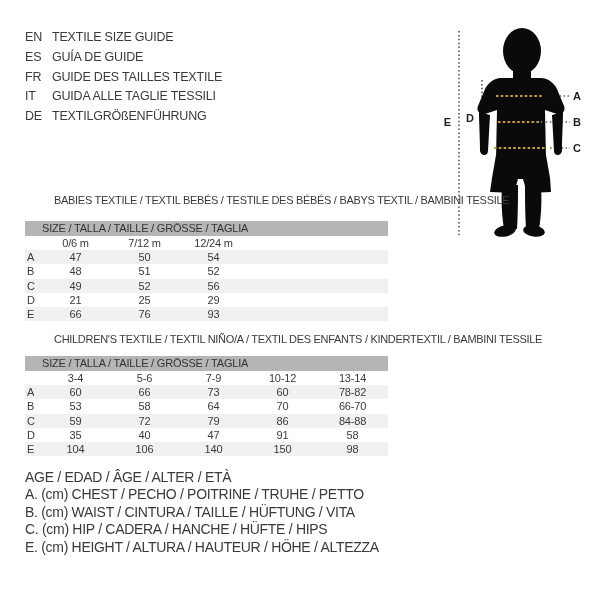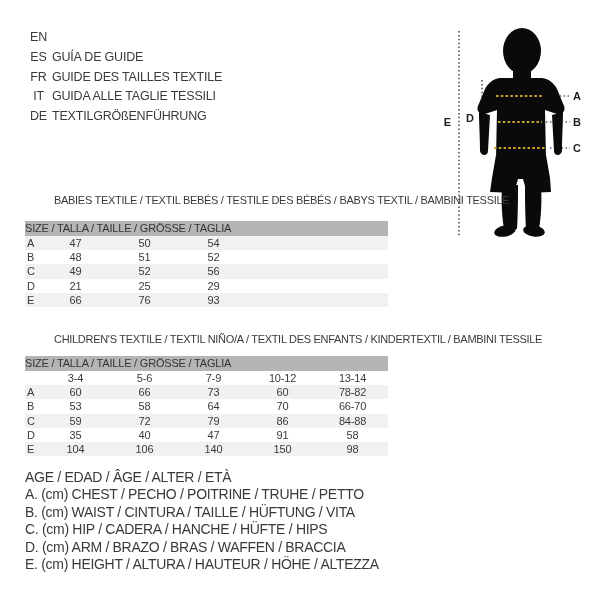--- a/index.html
+++ b/index.html
@@ -4,48 +4,49 @@
 <style>
   html,body{margin:0;padding:0;background:#ffffff;}
   .page{
     position:relative;width:600px;height:600px;background:#ffffff;
     font-family:"Liberation Sans","DejaVu Sans",sans-serif;
     color:#3a3a3a;overflow:hidden;
   }
   
   .lang-list{position:absolute;left:25px;top:28px;}
   .lang-row{display:flex;line-height:19.8px;font-size:12.5px;letter-spacing:-0.2px;}
-  .lang-code{width:27px;flex:0 0 27px;text-align:center;}
+  .lang-code{width:27px;flex:0 0 27px;}
   
   .section-title{position:absolute;left:25px;font-size:11px;letter-spacing:-0.3px;white-space:nowrap;padding-left:29px;}
   .babies-title{top:194px;}
   .children-title{top:333px;}
   
   .size-table{position:absolute;left:25px;border-collapse:collapse;table-layout:fixed;width:363px;
     font-size:11px;letter-spacing:-0.2px;}
   .babies-table{top:221px;}
   .children-table{top:356px;}
   .size-table td{padding:0;height:14.2px;line-height:14.2px;text-align:center;overflow:hidden;white-space:nowrap;}
-  .size-table tr.ghead-row td{background:#b5b5b5;text-align:left;padding-left:0;height:15px;line-height:15px;color:#333;margin-top:29px;}
+  .size-table tr.ghead-row td{background:#b5b5b5;text-align:left;padding-left:17px;height:15px;line-height:15px;color:#333;margin-top:29px;}
   .size-table td.lbl{text-align:left;padding-left:2px;}
   .size-table tr.alt td{background:#f1f1f1;}
   
   .legend{position:absolute;left:25px;top:469px;font-size:14px;letter-spacing:-0.3px;line-height:17.4px;white-space:nowrap;}
   
   .figure{position:absolute;left:430px;top:25px;}
   .mlabel{font-family:"Liberation Sans","DejaVu Sans",sans-serif;font-size:11px;font-weight:bold;fill:#1f1f1f;}
 </style>
 </head>
 <body>
 
 <div class="page">
 
   <div class="lang-list">
     <div class="lang-row">
       <span class="lang-code">EN</span>
+      <span class="lang-label">TEXTILE SIZE GUIDE</span>
     </div>
     <div class="lang-row">
       <span class="lang-code">ES</span>
       <span class="lang-label">GUÍA DE GUIDE</span>
     </div>
     <div class="lang-row">
       <span class="lang-code">FR</span>
       <span class="lang-label">GUIDE DES TAILLES TEXTILE</span>
     </div>
     <div class="lang-row">
@@ -98,20 +99,27 @@
         <col style="width:16px">
         <col style="width:69px">
         <col style="width:69px">
         <col style="width:69px">
         <col>
       </colgroup>
     <tbody>
       <tr class="ghead-row">
         <td colspan="5">SIZE / TALLA / TAILLE / GRÖSSE / TAGLIA</td>
       </tr>
+      <tr>
+        <td class="lbl"></td>
+        <td>0/6 m</td>
+        <td>7/12 m</td>
+        <td>12/24 m</td>
+        <td></td>
+      </tr>
       <tr class="alt">
         <td class="lbl">A</td>
         <td>47</td>
         <td>50</td>
         <td>54</td>
         <td></td>
       </tr>
       <tr>
         <td class="lbl">B</td>
         <td>48</td>
@@ -206,17 +214,16 @@
         <td>98</td>
       </tr>
     </tbody>
   </table>
 
   <div class="legend">
     <div>AGE / EDAD / ÂGE / ALTER / ETÀ</div>
     <div>A. (cm) CHEST / PECHO / POITRINE / TRUHE / PETTO</div>
     <div>B. (cm) WAIST / CINTURA / TAILLE / HÜFTUNG / VITA</div>
     <div>C. (cm) HIP / CADERA / HANCHE / HÜFTE / HIPS</div>
-    <div>D. (cm) ARM / BRAZO / BRAS / WAFFEN / BRACCIA</div>
     <div>E. (cm) HEIGHT / ALTURA / HAUTEUR / HÖHE / ALTEZZA</div>
   </div>
 
 </div>
 
 </body></html>

